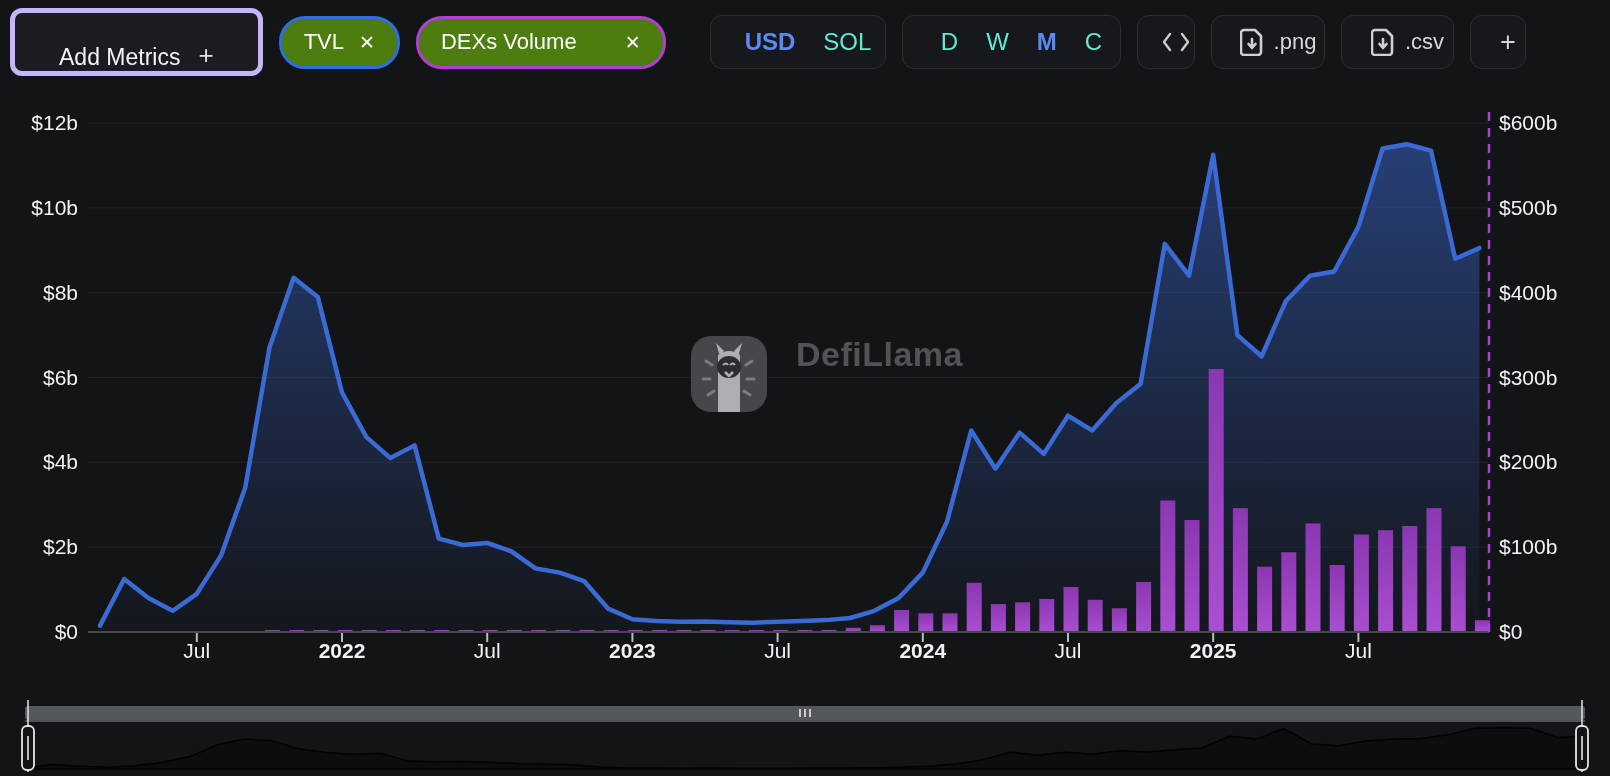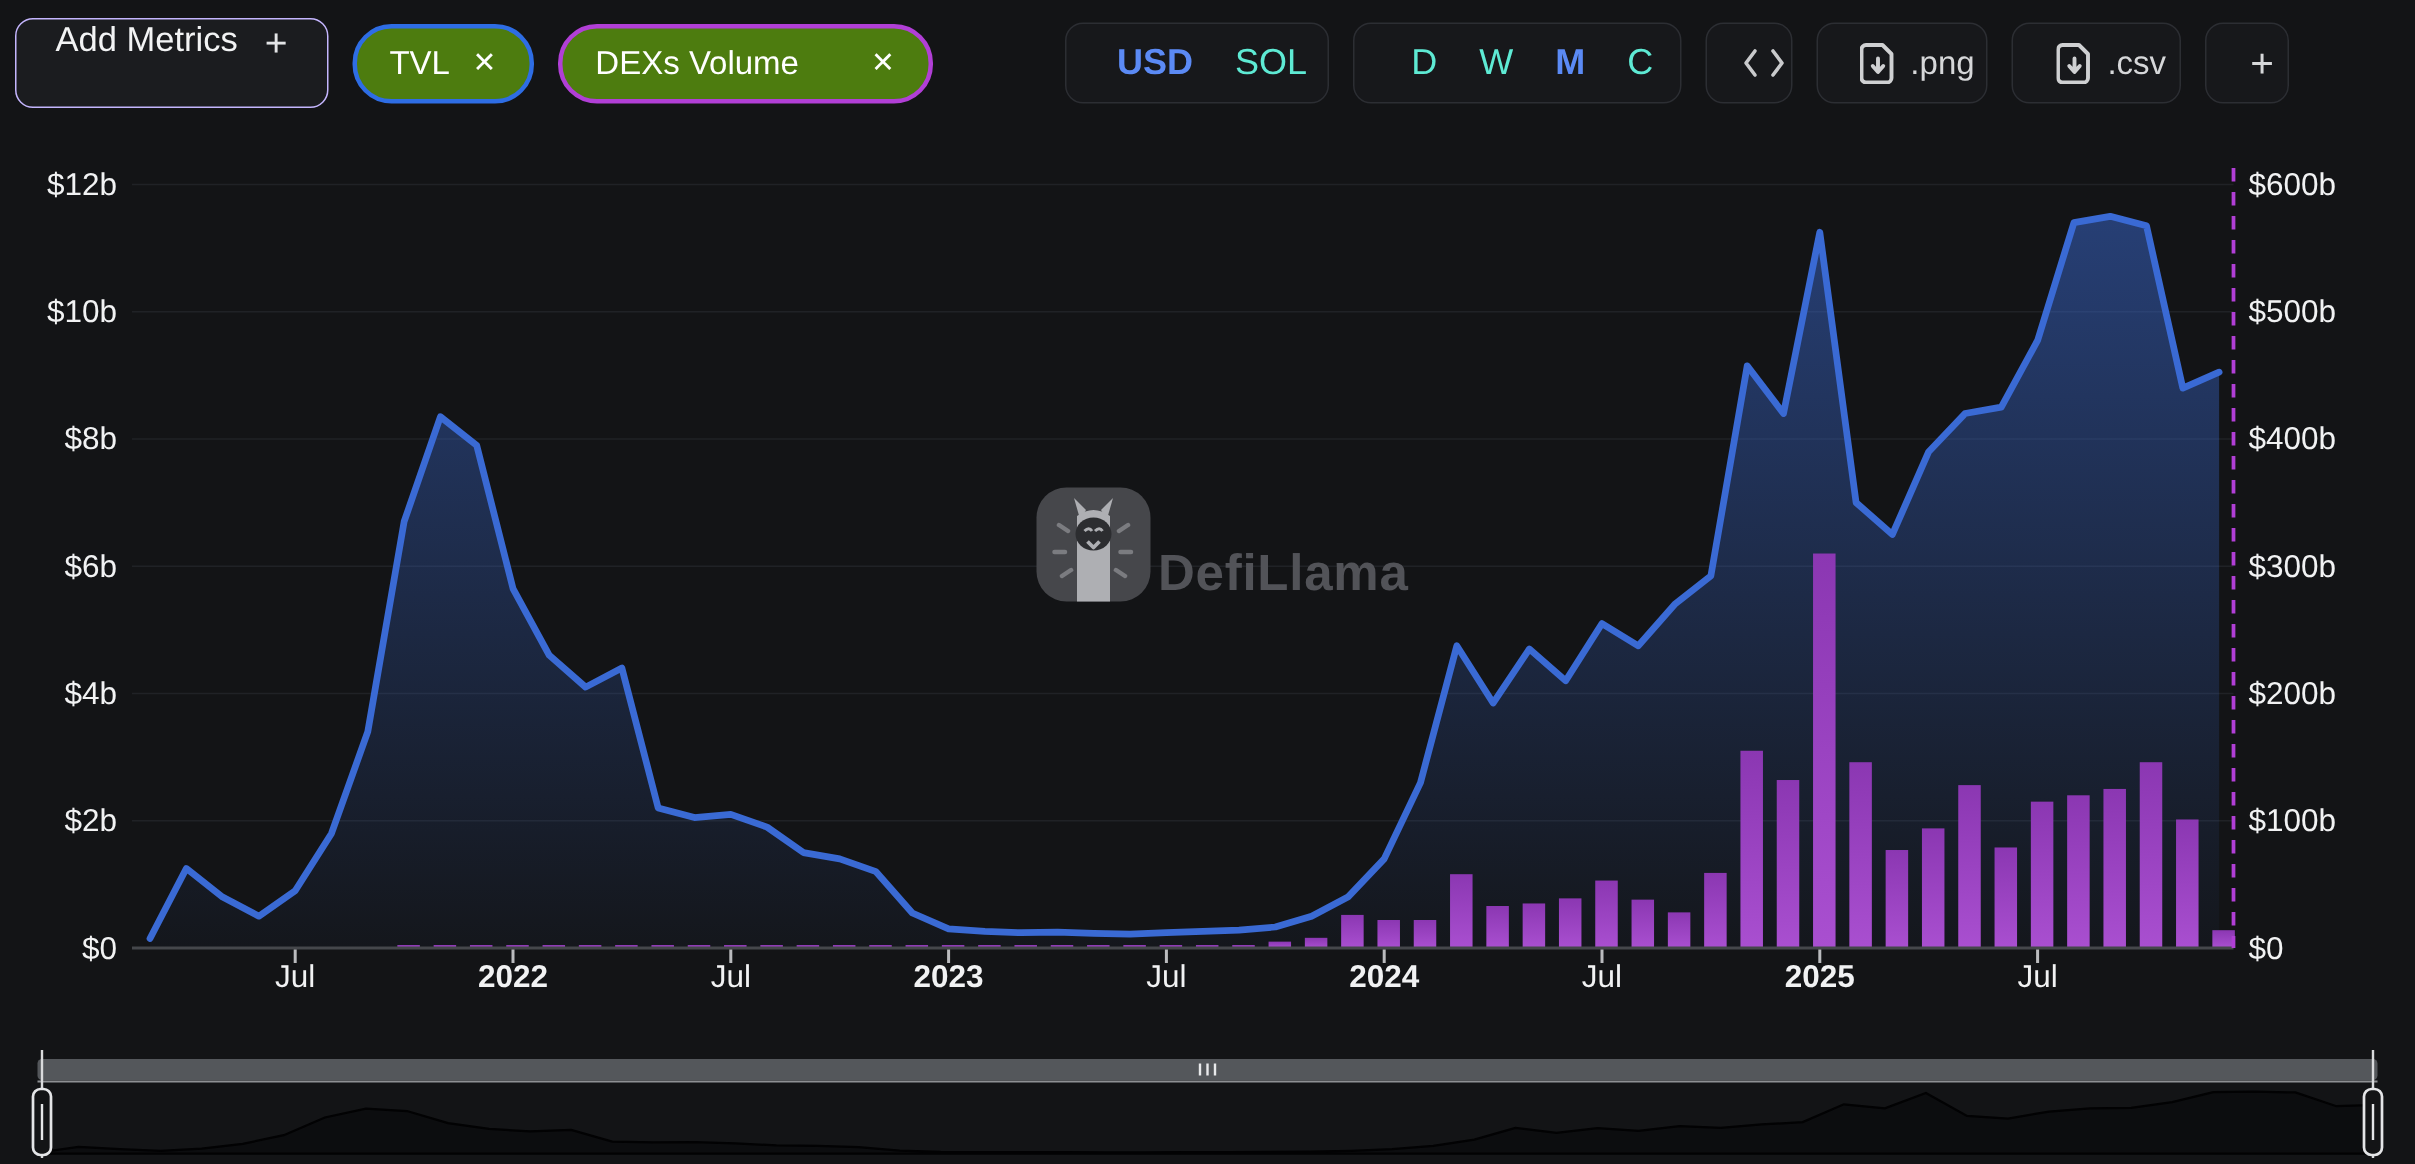--- a/index.html
+++ b/index.html
@@ -1,41 +1,41 @@
 <!DOCTYPE html>
 <html><head>
 <meta charset="utf-8">
 <style>
   html,body{margin:0;padding:0;background:#0d0e10;}
   .stage{position:relative;width:1610px;height:776px;background:#131416;overflow:hidden;
          font-family:"Liberation Sans","DejaVu Sans",sans-serif;color:#eef0f1;}
   
   .toolbar{position:absolute;left:0;top:0;width:1610px;height:84px;}
   .tleft{position:absolute;left:10px;top:0;display:flex;align-items:center;gap:16px;height:84px;}
-  .btn-add{display:flex;align-items:flex-start;gap:18px;height:58px;padding:0 26px;
-           background:#1b1c1f;border:1px solid #c4b5fd;border-radius:12px;font-size:23px;
+  .btn-add{display:flex;align-items:flex-end;gap:18px;height:58px;padding:0 44px;
+           background:#1b1c1f;border:5px solid #c4b5fd;border-radius:12px;font-size:23px;
            color:#f2f3f4;cursor:pointer;}
   .btn-add .plus{font-size:26px;color:#e3e4e6;font-weight:400;}
   .pill{display:flex;align-items:center;gap:15px;height:47px;padding:0 22px;border-radius:26px;
         background:#4d7c0f;border:3px solid #888;font-size:22px;color:#fff;cursor:pointer;}
   .pill .x{font-size:19px;color:#fff;cursor:pointer;}
   .tright{position:absolute;left:710px;top:15px;display:flex;align-items:flex-start;gap:16px;}
   .box{display:flex;align-items:center;justify-content:center;height:54px;background:#17181b;
        border:1px solid #2c2e33;border-radius:12px;box-sizing:border-box;padding-left:20px;}
   .box.seg{gap:0;}
   .seg-item{font-size:24px;color:#5eead4;cursor:pointer;padding:0 14px;}
   .seg-item.active{color:#5b8af5;font-weight:700;}
   .w-cur{width:176px;}
   .w-int{width:219px;}
   .w-embed{width:58px;cursor:pointer;}
   .w-dl{width:113px;gap:10px;cursor:pointer;font-size:22px;color:#d6d7d9;}
   .w-dl2{width:114px;}
   .w-plus{width:56px;cursor:pointer;font-size:27px;color:#d6d7d9;}
   
-  .watermark{position:absolute;left:690px;top:324px;display:flex;align-items:flex-end;gap:4px;
+  .watermark{position:absolute;left:690px;top:335px;display:flex;align-items:flex-start;gap:28px;
              pointer-events:none;}
   .wm-text{font-size:34px;font-weight:700;color:#525358;letter-spacing:.5px;}
   
   #chart{position:absolute;left:0;top:0;}
   text.axis{font-family:"Liberation Sans","DejaVu Sans",sans-serif;font-size:21px;fill:#f1f2f3;}
   text.axis.bold{font-weight:700;}
 </style>
 </head>
 <body>
 

